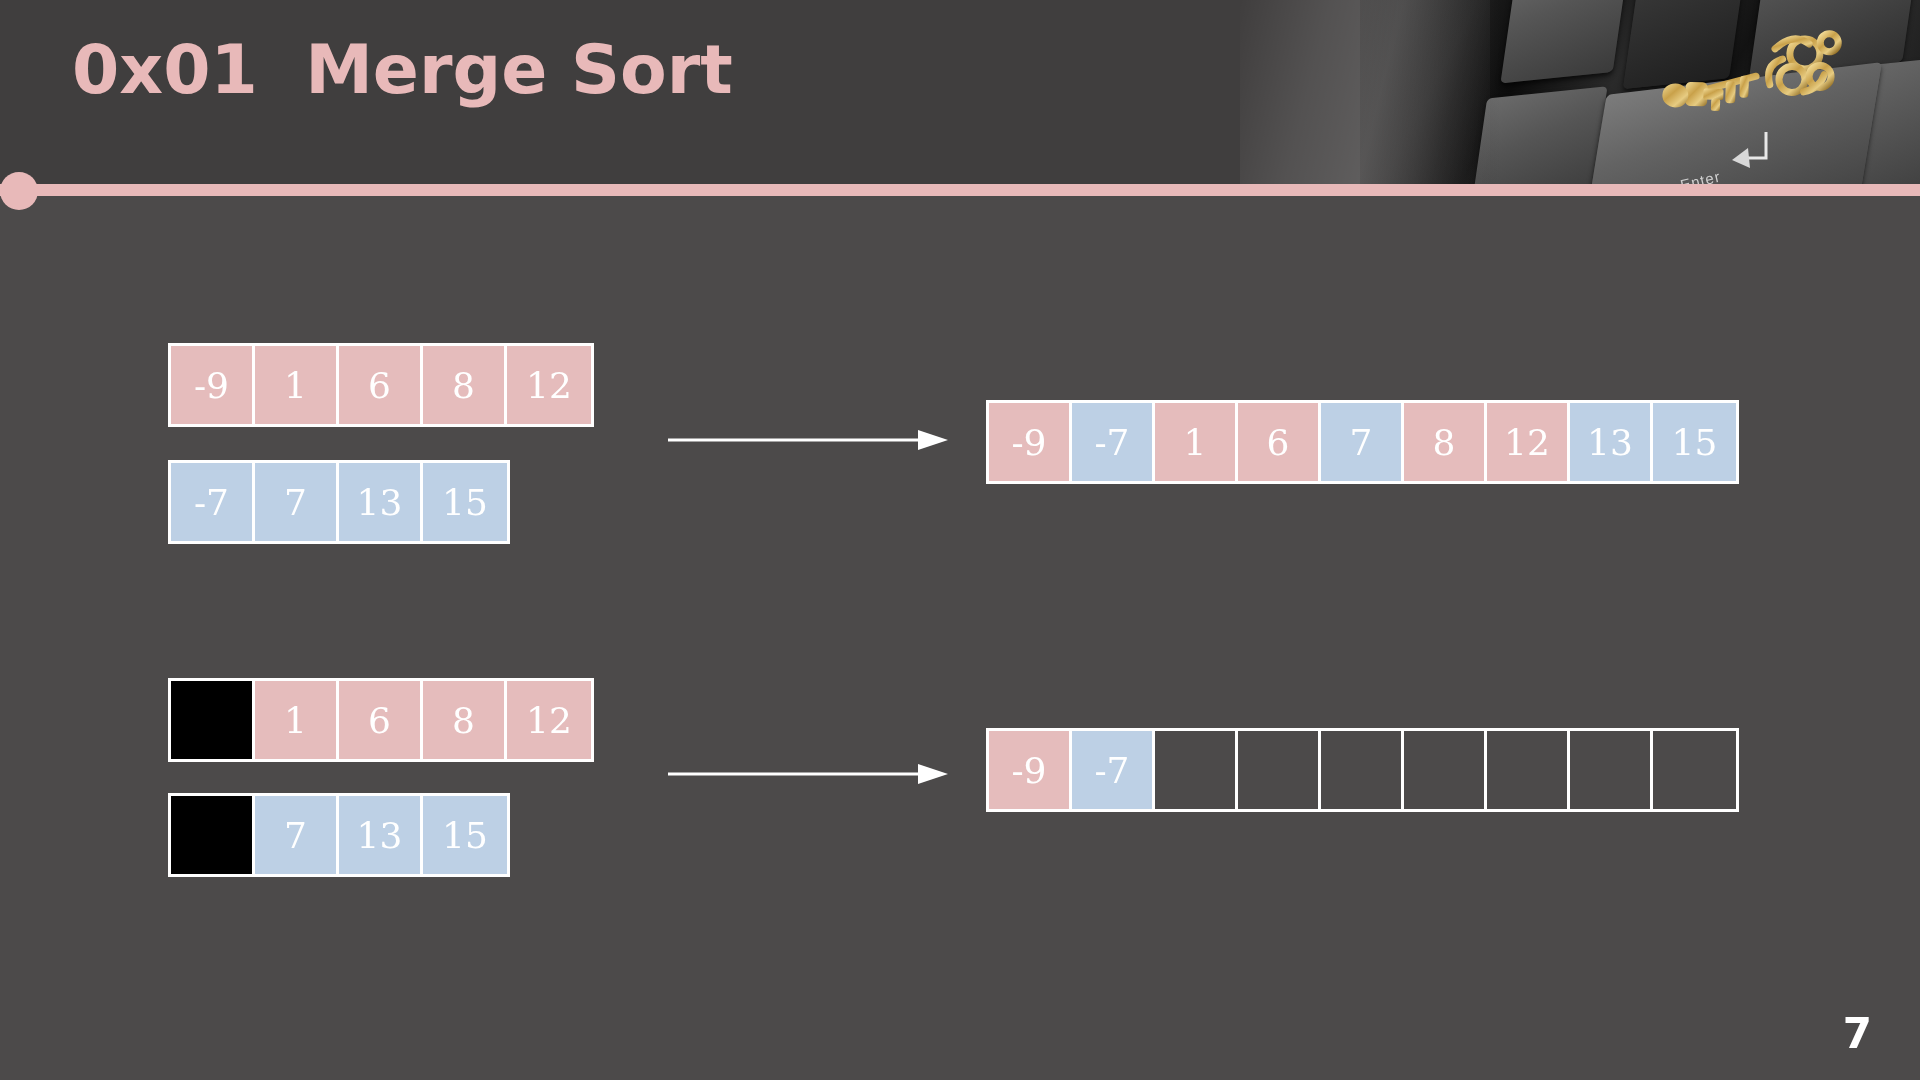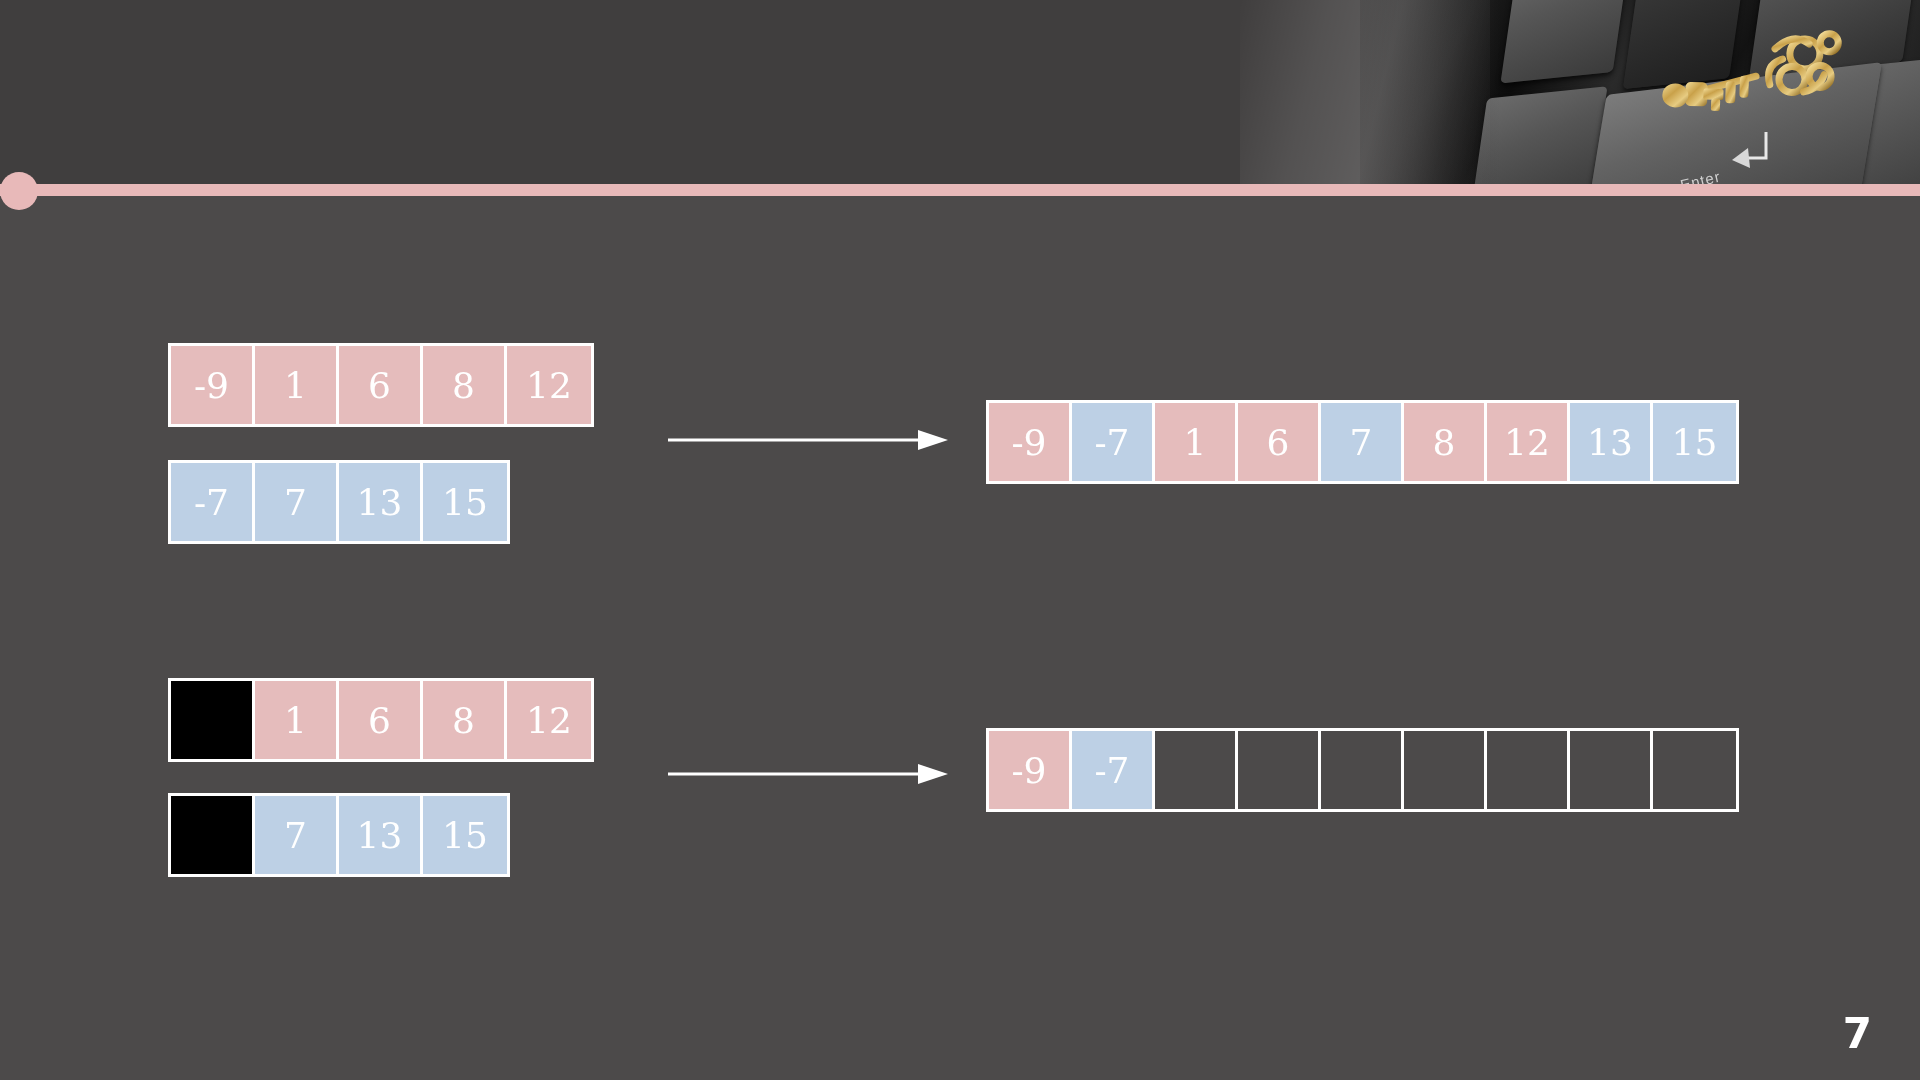--- a/index.html
+++ b/index.html
@@ -222,20 +222,21 @@
           <rect x="74" y="64" width="10" height="22" rx="4"></rect>
           <rect x="88" y="58" width="9" height="22" rx="4"></rect>
           <ellipse cx="24" cy="80" rx="13" ry="12"></ellipse>
         </g>
       </svg>
     </div>
 
     <div id="header-fade"></div>
     <div id="header-glass"></div>
 
+    <div id="slide-title">0x01  Merge Sort</div>
   </div>
 
   <div id="divider-bar"></div>
   <div id="divider-dot"></div>
 
   <div class="array" id="array-left-top">
       <div class="cell pink" style="width: 84px; height: 78px;">-9</div>
       <div class="cell pink" style="width: 84px; height: 78px;">1</div>
       <div class="cell pink" style="width: 84px; height: 78px;">6</div>
       <div class="cell pink" style="width: 84px; height: 78px;">8</div>

